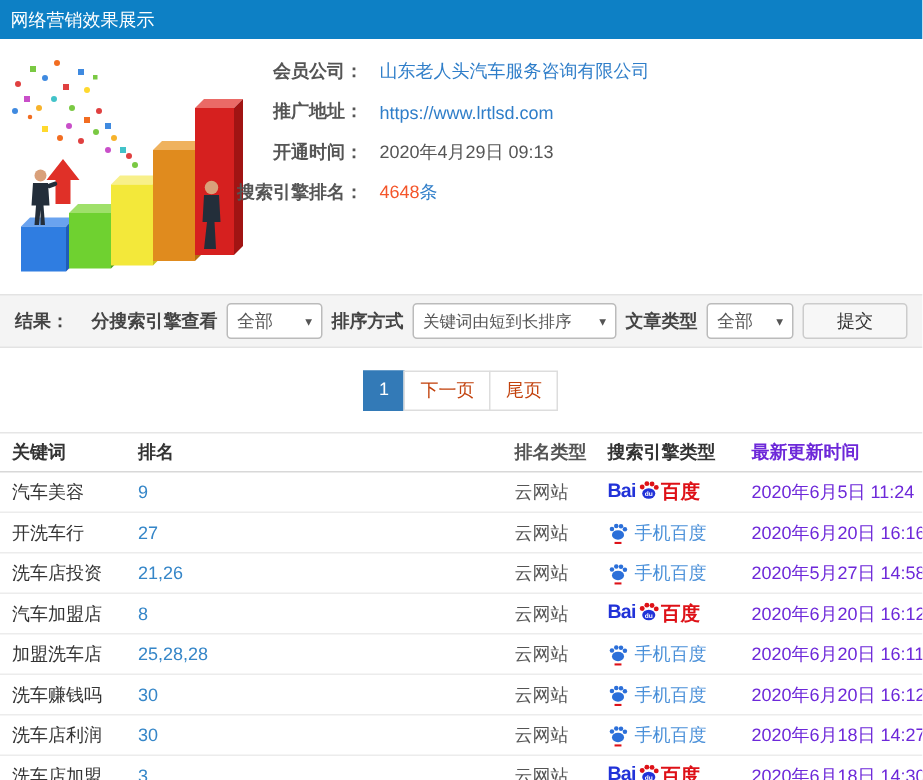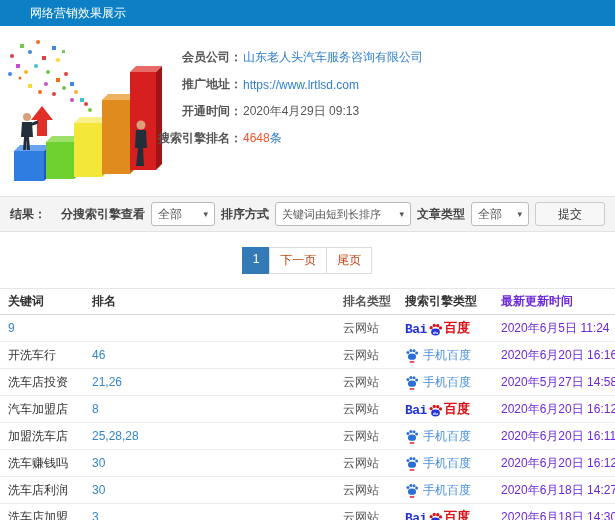--- a/index.html
+++ b/index.html
@@ -1,29 +1,29 @@
 <!DOCTYPE html>
 <html><head>
 <meta charset="utf-8">
 <style>
   * { margin:0; padding:0; box-sizing:border-box; }
   html,body { width:615px; height:520px; background:#fff; overflow:hidden;
     font-family:"Liberation Sans","DejaVu Sans",sans-serif; font-size:12px; color:#333; }
 
   
   .topbar { height:26px; background:#0d80c5; color:#fff; line-height:26px;
-    padding-left:30px; font-size:12px; }
+    padding-left:7px; font-size:12px; }
 
   
   .info-section { position:relative; height:166px; }
   .illustration { position:absolute; left:0; top:4px; width:182px; height:160px; }
-  .info-fields { position:absolute; left:156px; top:18px; }
+  .info-fields { position:absolute; left:156px; top:8px; }
   .ifield { display:flex; align-items:center; height:27px; }
   .ilabel { width:86px; text-align:right; font-weight:bold; color:#555; }
-  .ivalue { margin-left:1px; color:#555; }
+  .ivalue { margin-left:11px; color:#555; }
   a.blue-link { color:#2f7ec9; text-decoration:none; cursor:pointer; }
   .count-orange { color:#f4562b; }
   .count-unit { color:#2f7ec9; }
 
   
   .filterbar { margin-top:4px; height:36px; background:#f4f4f4;
     border-top:1px solid #e3e3e3; border-bottom:1px solid #e3e3e3;
     display:flex; align-items:center; padding:0 10px; }
   .flabel { font-weight:bold; color:#444; white-space:nowrap; }
   .filter-controls { margin-left:auto; display:flex; align-items:center; gap:6px; }
@@ -50,21 +50,21 @@
   .trow { height:27px; border-bottom:1px solid #ececec; }
   .cell { padding-left:8px; white-space:nowrap; overflow:hidden; }
   .c-kw   { width:84px; color:#333; }
   .c-rank { flex:1; }
   .c-type { width:62px; color:#555; }
   .c-eng  { width:96px; display:flex; align-items:center; }
   .c-date { width:122px; color:#6d28d9; }
   a.rank-link { color:#3586c8; text-decoration:none; cursor:pointer; }
 
   
-  .bd-logo { display:inline-flex; align-items:flex-end; font-weight:bold; font-size:13px;font-family:Liberation Mono, monospace; }
+  .bd-logo { display:inline-flex; align-items:flex-start; font-weight:bold; font-size:13px; }
   .bd-bai { color:#2132d8; letter-spacing:-0.5px; }
   .bd-du  { color:#de1117; }
   .paw { margin:0 1px; }
   .mb-logo { display:inline-flex; align-items:center; gap:4px; color:#4a90d9; font-size:12px; }
 </style>
 </head>
 <body>
 
 <div class="topbar">
   <span>网络营销效果展示</span>
@@ -187,20 +187,21 @@
 <div class="table">
   <div class="thead">
     <div class="cell c-kw">关键词</div>
     <div class="cell c-rank">排名</div>
     <div class="cell c-type">排名类型</div>
     <div class="cell c-eng">搜索引擎类型</div>
     <div class="cell c-date">最新更新时间</div>
   </div>
 
   <div class="trow">
+    <div class="cell c-kw">汽车美容</div>
     <div class="cell c-rank"><a class="rank-link">9</a></div>
     <div class="cell c-type">云网站</div>
     <div class="cell c-eng">
       <span class="bd-logo">
         <span class="bd-bai">Bai</span>
         <svg class="paw" width="15" height="15" viewBox="0 0 24 24">
             <ellipse cx="12" cy="16" rx="7" ry="5.5" fill="#2132d8"></ellipse>
             <circle cx="5" cy="9" r="2.6" fill="#de1117"></circle>
             <circle cx="10" cy="5.5" r="2.6" fill="#de1117"></circle>
             <circle cx="15.5" cy="5.8" r="2.6" fill="#de1117"></circle>
@@ -208,21 +209,21 @@
             <text x="12" y="19" font-size="7" fill="#fff" text-anchor="middle" font-weight="bold">du</text>
           </svg>
         <span class="bd-du">百度</span>
       </span>
     </div>
     <div class="cell c-date">2020年6月5日 11:24</div>
   </div>
 
   <div class="trow">
     <div class="cell c-kw">开洗车行</div>
-    <div class="cell c-rank"><a class="rank-link">46</a></div>
+    <div class="cell c-rank"><a class="rank-link">27</a></div>
     <div class="cell c-type">云网站</div>
     <div class="cell c-eng">
       <span class="mb-logo">
         <svg width="14" height="15" viewBox="0 0 24 26">
             <ellipse cx="12" cy="15" rx="7" ry="5.5" fill="#2b6fd9"></ellipse>
             <circle cx="5" cy="8" r="2.6" fill="#2b6fd9"></circle>
             <circle cx="10" cy="4.5" r="2.6" fill="#2b6fd9"></circle>
             <circle cx="15.5" cy="4.8" r="2.6" fill="#2b6fd9"></circle>
             <circle cx="20" cy="8.5" r="2.6" fill="#2b6fd9"></circle>
             <rect x="8" y="23" width="8" height="2.4" fill="#de1117"></rect>

